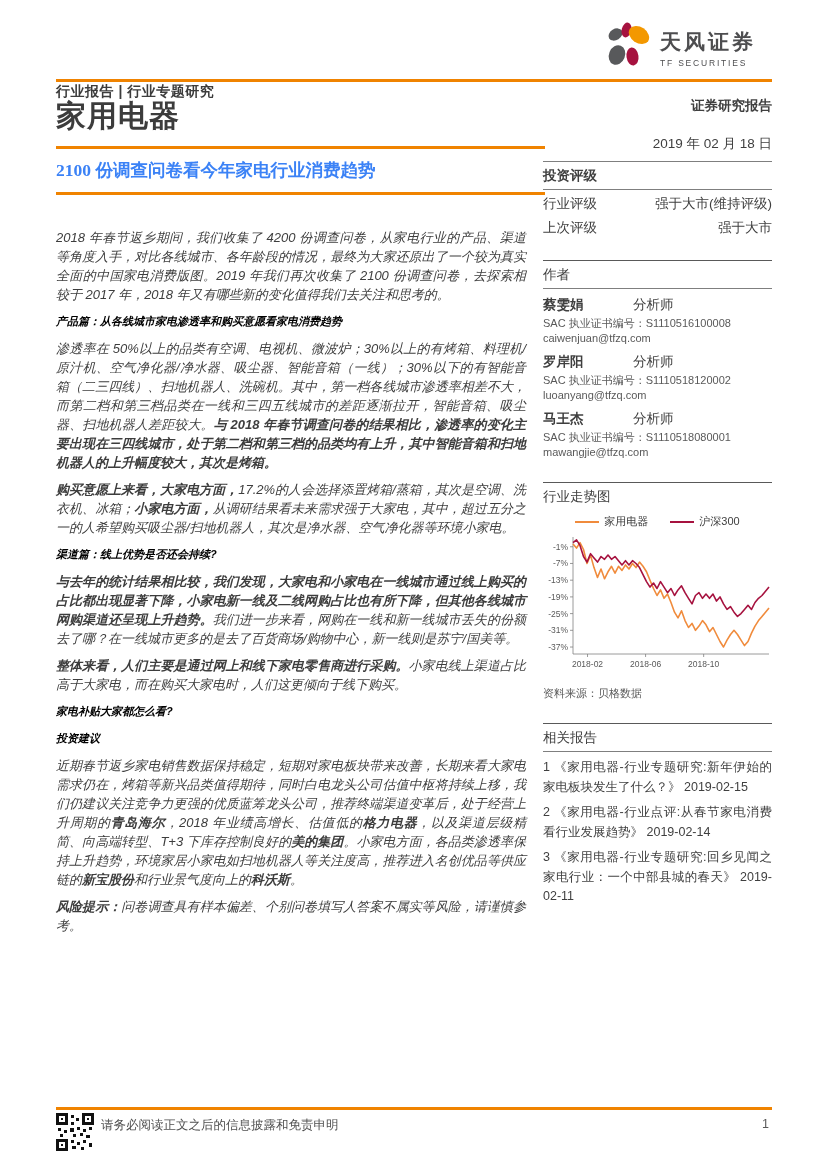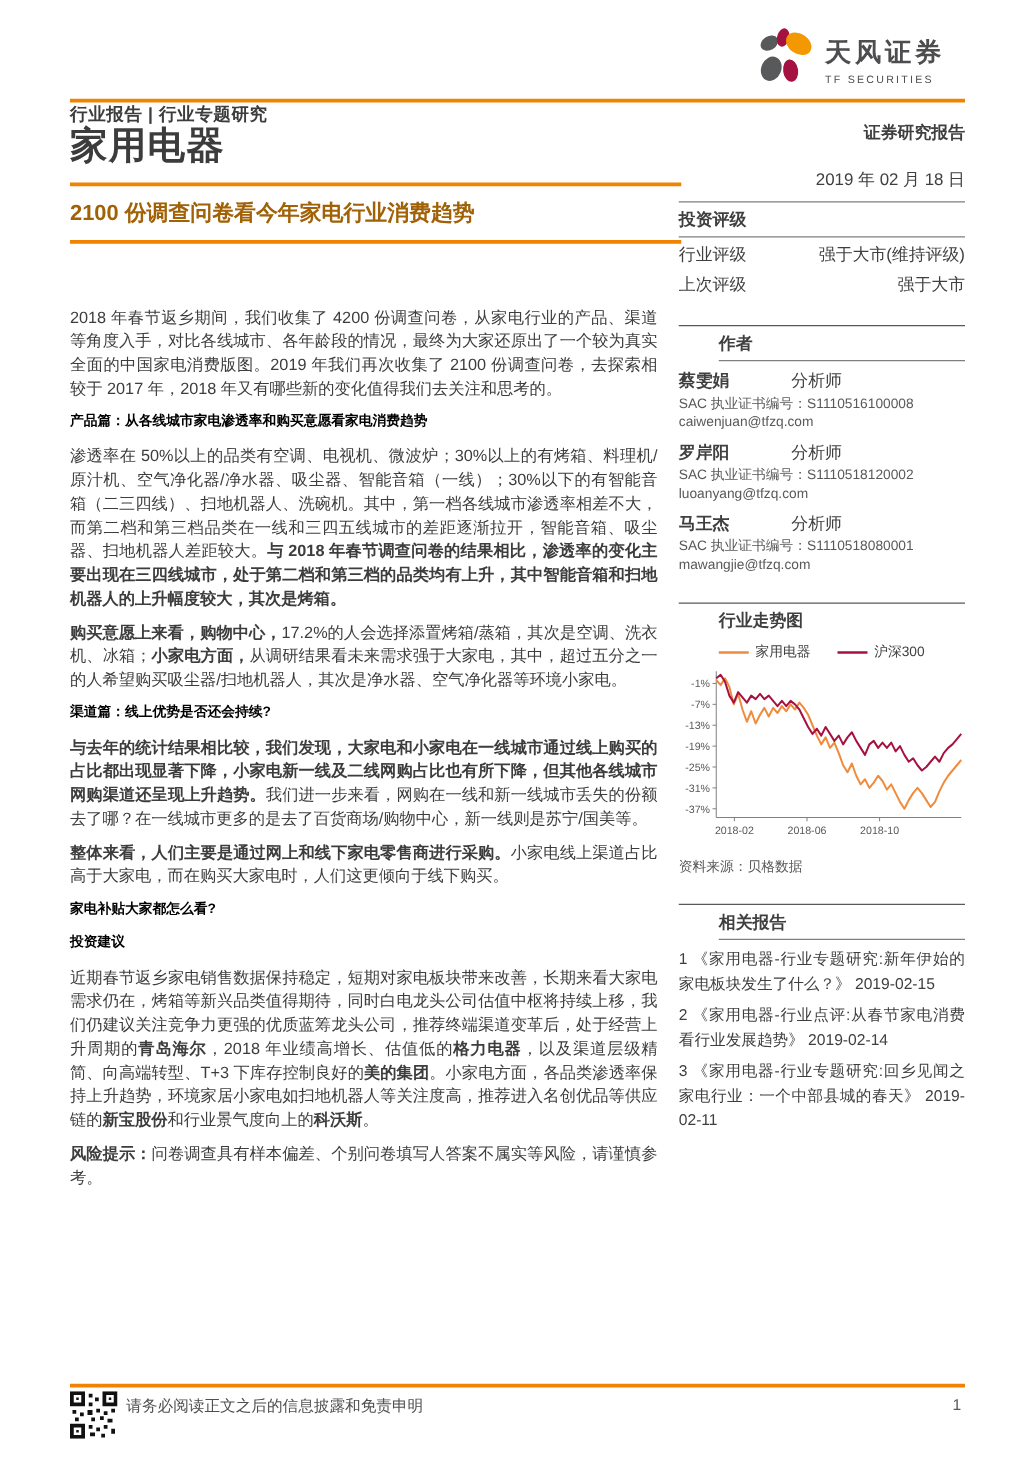--- a/index.html
+++ b/index.html
@@ -19,45 +19,45 @@
   .logo-text { display:flex; flex-direction:column; }
   .logo-cn { font-size:21px; font-weight:bold; color:#4d4d4f; letter-spacing:3px; }
   .logo-en { font-size:8.5px; color:#4d4d4f; letter-spacing:1.8px; margin-top:2px; }
   .rule { position:absolute; left:56px; right:55px; height:3px; background:#f08300; }
   .rule-top { top:79px; }
   .rule-bottom { top:1107px; }
   
   .report-title { position:absolute; left:56px; top:96px; font-size:30px; font-weight:bold; color:#3c3c3c; letter-spacing:1px; }
   .subtitle-block { position:absolute; left:56px; top:146px; width:489px; }
   .subtitle-rule { height:3px; background:#f08300; }
-  .report-subtitle { font-size:17.5px; font-weight:bold; color:#a16207; padding:9px 0 10px 0; }
+  .report-subtitle { font-size:17.5px; font-weight:bold; color:#3b82f6; padding:9px 0 10px 0;font-family:Liberation Serif, serif; }
   
   .right-col { position:absolute; left:543px; top:97px; width:229px; font-size:13.5px; color:#3f3f3f; }
   .report-type { text-align:right; font-weight:bold; font-size:13.5px; }
   .report-date { text-align:right; font-size:13.5px; margin-top:20px; padding-bottom:8px; border-bottom:1px solid #7f7f7f; }
   .rating-title { font-weight:bold; padding:5px 0 4px 0; border-bottom:1px solid #7f7f7f; }
   .rating-row { display:flex; padding:5px 0 1px 0; }
   .rating-value { margin-left:auto; }
   .section { margin-top:22px; border-top:1px solid #595959; }
-  .section-title { font-weight:bold; padding:5px 0 4px 0;margin-left:32px; }
+  .section-title { font-weight:normal; padding:5px 0 4px 0; }
   .section-title.underlined { border-bottom:1px solid #7f7f7f; }
   .author-entry { margin-top:7px; }
   .author-head { display:flex; }
   .author-name { font-weight:bold; width:90px; }
   .author-cert, .author-email { font-size:11px; color:#595959; line-height:15px; }
   .author-cert { margin-top:2px; }
   
   .chart-wrap { margin-top:4px; }
   .legend { display:flex; justify-content:center; gap:22px; margin:4px 0 2px 0; }
   .legend-item { display:flex; align-items:center; gap:5px; font-size:11px; color:#404040; }
   .legend-swatch { width:24px; height:2px; display:inline-block; }
   .trend-source { font-size:11px; color:#595959; margin-top:12px; }
   .related-item { font-size:12.5px; line-height:19.5px; text-align:justify; margin-top:6px; color:#3f3f3f; }
   
-  .body-col { position:absolute; left:56px; top:244px; width:470px; font-size:13px; line-height:19px; text-align:justify; color:#3d3d3d; }
+  .body-col { position:absolute; left:56px; top:228px; width:470px; font-size:13px; line-height:19px; text-align:justify; color:#3d3d3d;font-style:italic; }
   .para { margin-bottom:8px; }
   .h3 { font-size:11px; font-weight:bold; color:#000000; margin:3px 0 8px 0; }
   .b { font-weight:bold; }
   
   .qr { position:absolute; left:56px; top:1113px; }
   .footer-disclaimer { position:absolute; left:101px; top:1117px; font-size:12.5px; color:#4f4f4f; }
   .page-number { position:absolute; right:58px; top:1117px; font-size:12.5px; color:#595959; }
 </style>
 </head>
 <body>
@@ -86,21 +86,21 @@
   <div class="subtitle-block">
     <div class="subtitle-rule"></div>
     <div class="report-subtitle">2100 份调查问卷看今年家电行业消费趋势</div>
     <div class="subtitle-rule"></div>
   </div>
 
   <div class="body-col">
       <div class="para"><span>2018 年春节返乡期间，我们收集了 4200 份调查问卷，从家电行业的产品、渠道等角度入手，对比各线城市、各年龄段的情况，最终为大家还原出了一个较为真实全面的中国家电消费版图。2019 年我们再次收集了 2100 份调查问卷，去探索相较于 2017 年，2018 年又有哪些新的变化值得我们去关注和思考的。</span></div>
       <div class="h3">产品篇：从各线城市家电渗透率和购买意愿看家电消费趋势</div>
       <div class="para"><span>渗透率在 50%以上的品类有空调、电视机、微波炉；30%以上的有烤箱、料理机/原汁机、空气净化器/净水器、吸尘器、智能音箱（一线）；30%以下的有智能音箱（二三四线）、扫地机器人、洗碗机。其中，第一档各线城市渗透率相差不大，而第二档和第三档品类在一线和三四五线城市的差距逐渐拉开，智能音箱、吸尘器、扫地机器人差距较大。</span><span class="b">与 2018 年春节调查问卷的结果相比，渗透率的变化主要出现在三四线城市，处于第二档和第三档的品类均有上升，其中智能音箱和扫地机器人的上升幅度较大，其次是烤箱。</span></div>
-      <div class="para"><span class="b">购买意愿上来看，购物中心，</span><span>17.2%的人会选择添置烤箱/蒸箱，其次是空调、洗衣机、冰箱；</span><span class="b">小家电方面，</span><span>从调研结果看未来需求强于大家电，其中，超过五分之一的人希望购买吸尘器/扫地机器人，其次是净水器、空气净化器等环境小家电。</span></div>
+      <div class="para"><span class="b">购买意愿上来看，大家电方面，</span><span>17.2%的人会选择添置烤箱/蒸箱，其次是空调、洗衣机、冰箱；</span><span class="b">小家电方面，</span><span>从调研结果看未来需求强于大家电，其中，超过五分之一的人希望购买吸尘器/扫地机器人，其次是净水器、空气净化器等环境小家电。</span></div>
       <div class="h3">渠道篇：线上优势是否还会持续?</div>
       <div class="para"><span class="b">与去年的统计结果相比较，我们发现，大家电和小家电在一线城市通过线上购买的占比都出现显著下降，小家电新一线及二线网购占比也有所下降，但其他各线城市网购渠道还呈现上升趋势。</span><span>我们进一步来看，网购在一线和新一线城市丢失的份额去了哪？在一线城市更多的是去了百货商场/购物中心，新一线则是苏宁/国美等。</span></div>
       <div class="para"><span class="b">整体来看，人们主要是通过网上和线下家电零售商进行采购。</span><span>小家电线上渠道占比高于大家电，而在购买大家电时，人们这更倾向于线下购买。</span></div>
       <div class="h3">家电补贴大家都怎么看?</div>
       <div class="h3">投资建议</div>
       <div class="para"><span>近期春节返乡家电销售数据保持稳定，短期对家电板块带来改善，长期来看大家电需求仍在，烤箱等新兴品类值得期待，同时白电龙头公司估值中枢将持续上移，我们仍建议关注竞争力更强的优质蓝筹龙头公司，推荐终端渠道变革后，处于经营上升周期的</span><span class="b">青岛海尔</span><span>，2018 年业绩高增长、估值低的</span><span class="b">格力电器</span><span>，以及渠道层级精简、向高端转型、T+3 下库存控制良好的</span><span class="b">美的集团</span><span>。小家电方面，各品类渗透率保持上升趋势，环境家居小家电如扫地机器人等关注度高，推荐进入名创优品等供应链的</span><span class="b">新宝股份</span><span>和行业景气度向上的</span><span class="b">科沃斯</span><span>。</span></div>
       <div class="para"><span class="b">风险提示：</span><span>问卷调查具有样本偏差、个别问卷填写人答案不属实等风险，请谨慎参考。</span></div>
     </div>
 
   <div class="right-col">

